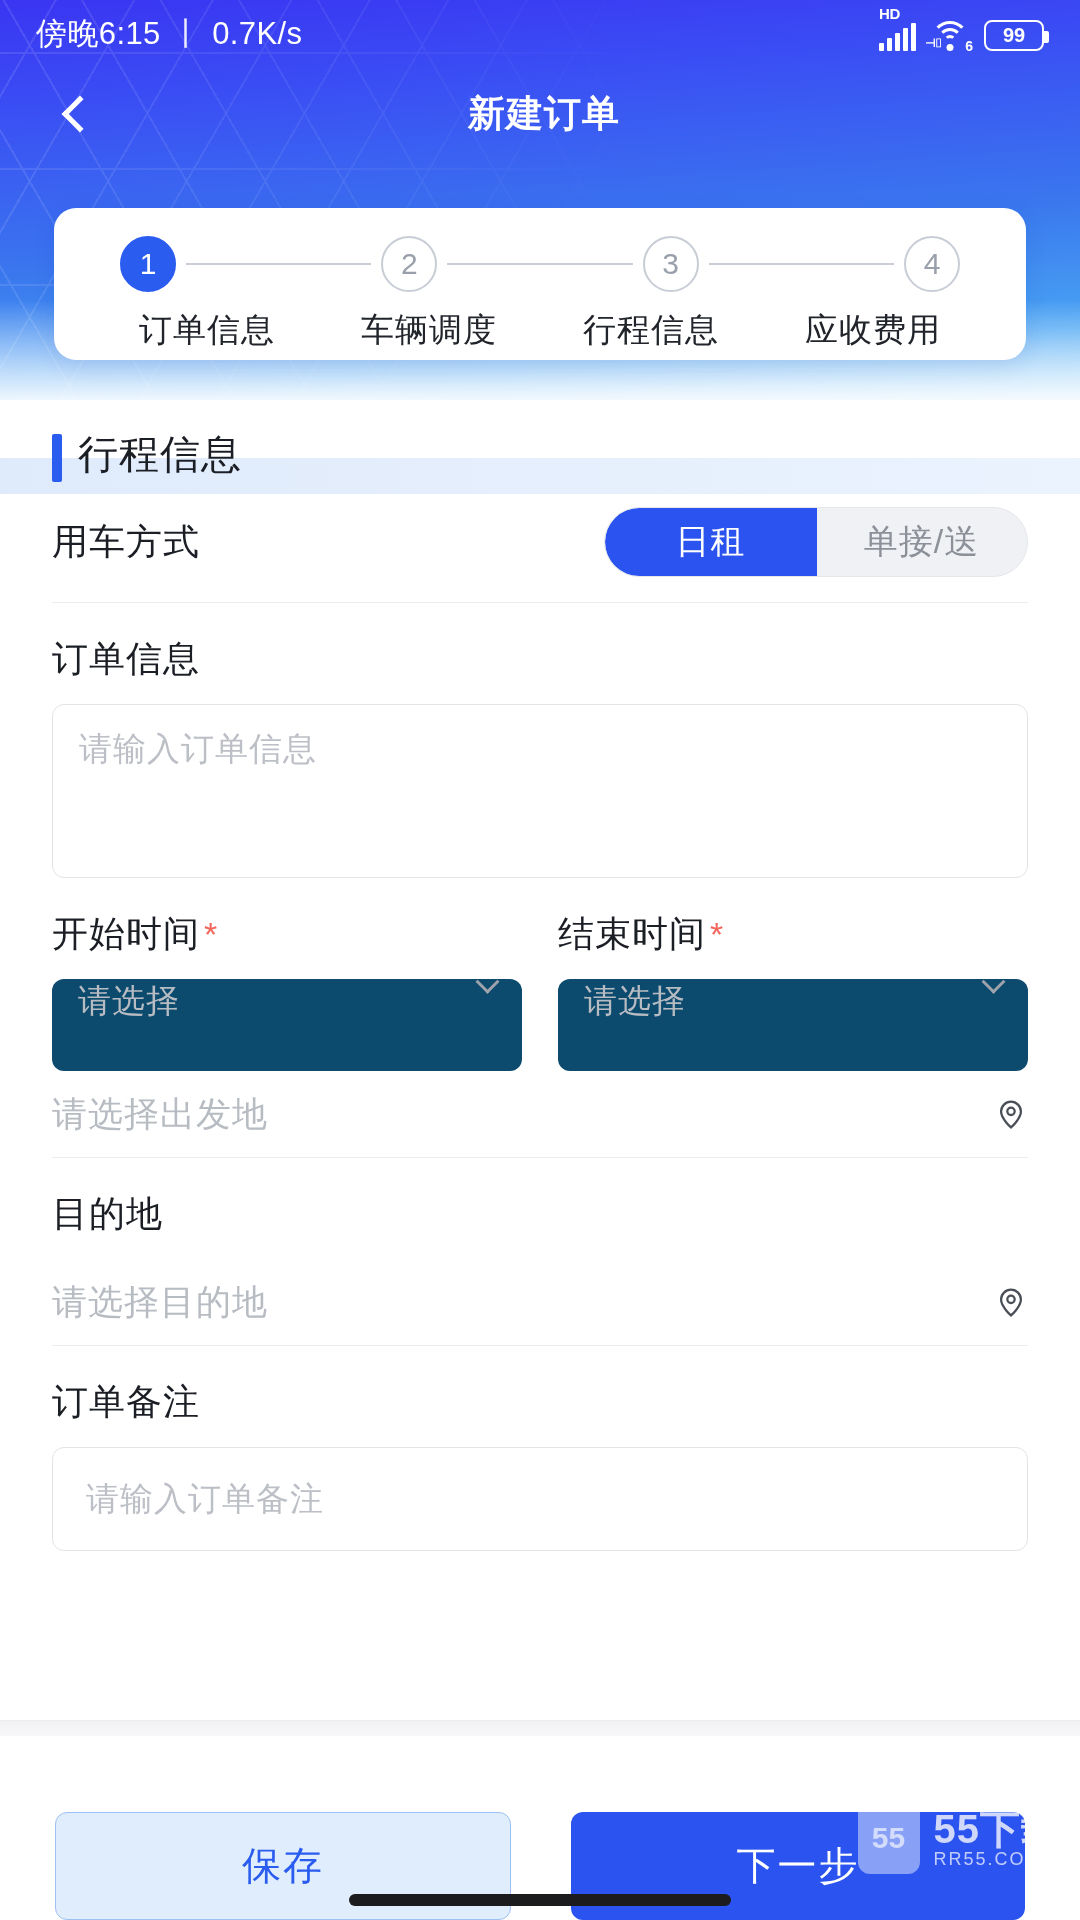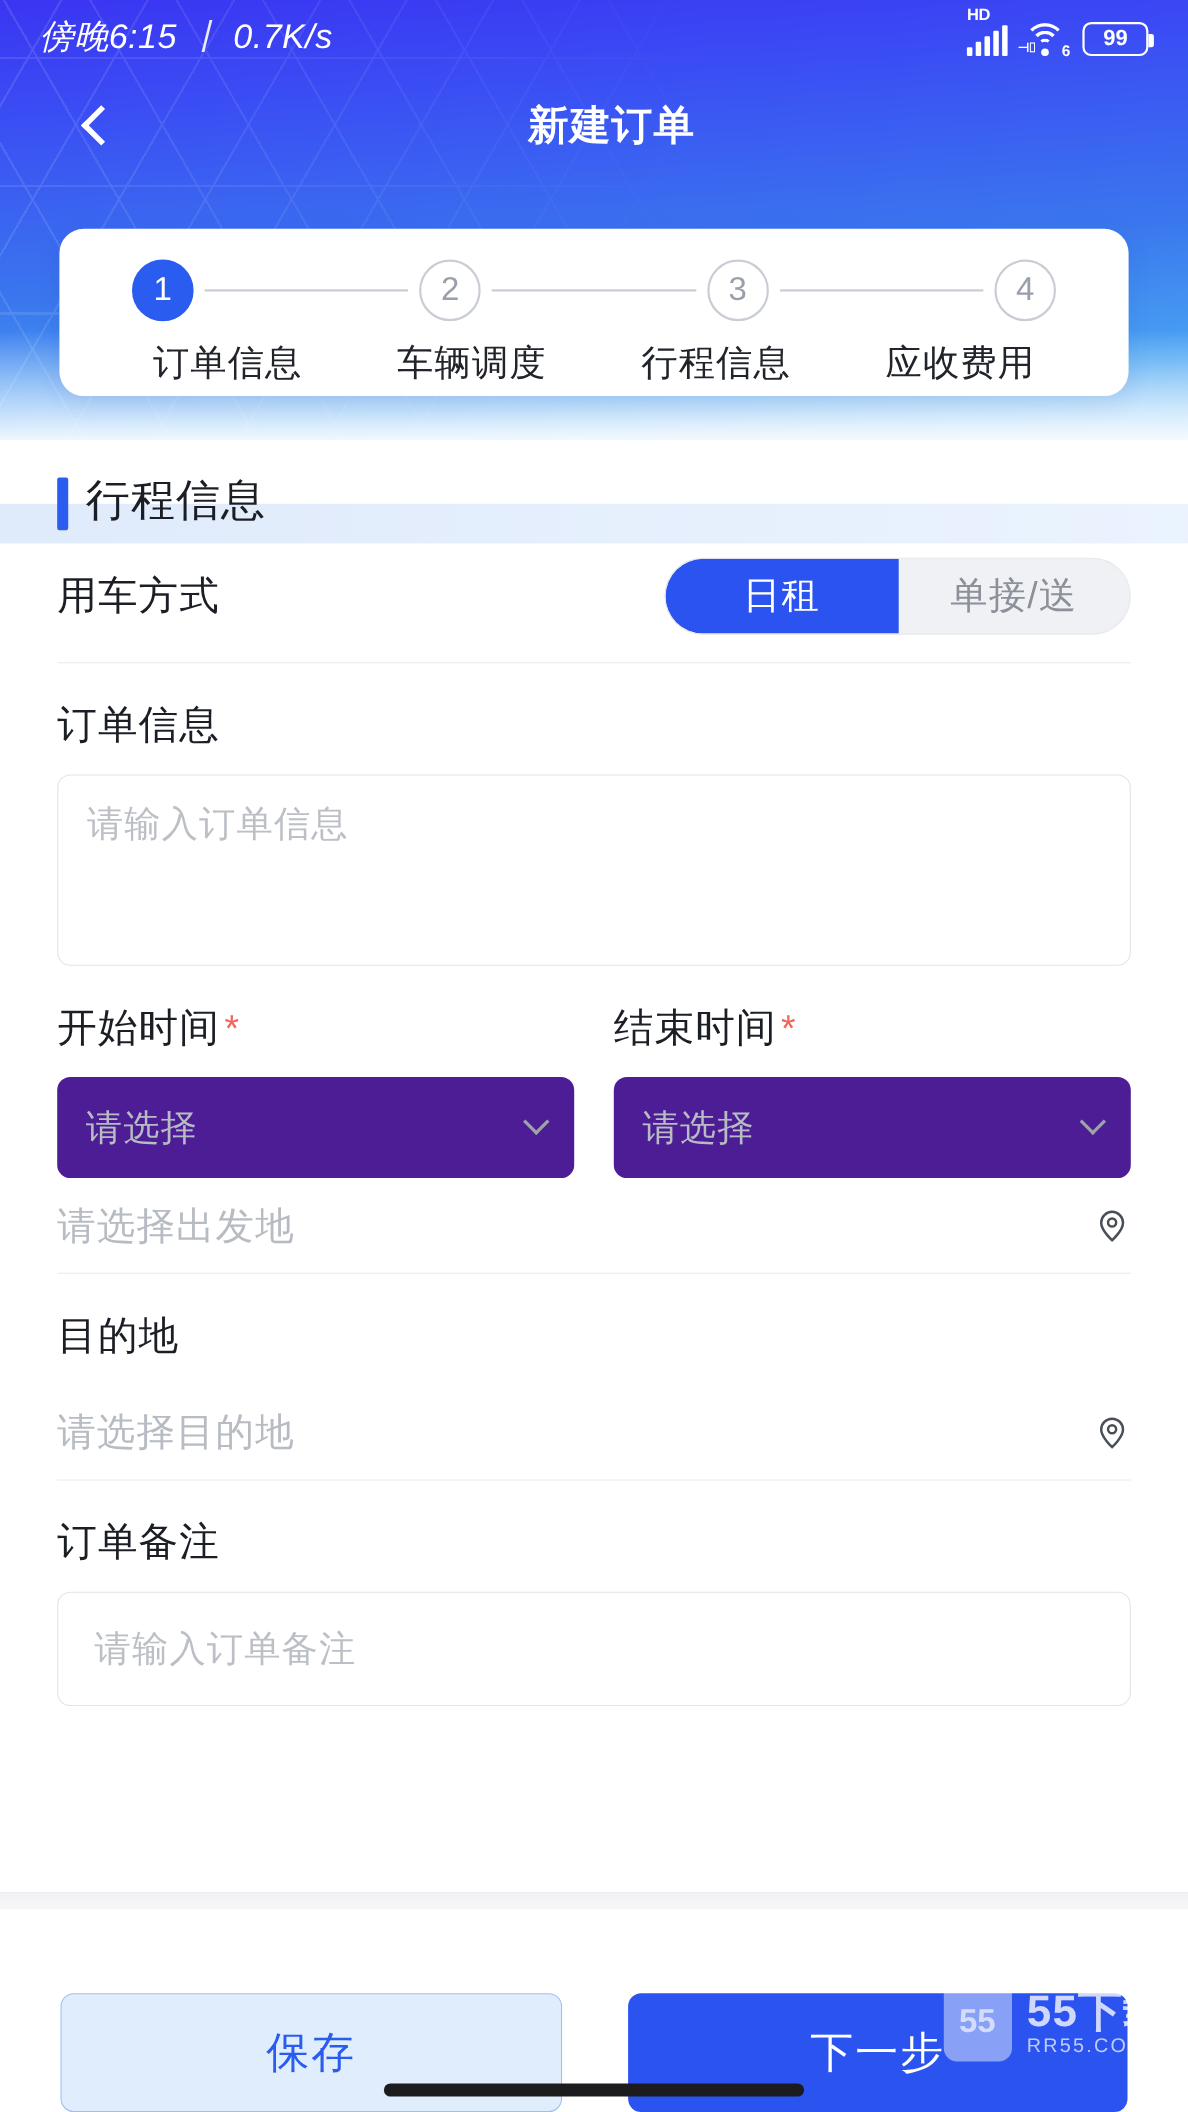--- a/index.html
+++ b/index.html
@@ -30,21 +30,21 @@
     position:absolute; left:0; top:300px; width:1080px; height:110px;
     background:linear-gradient(180deg, rgba(255,255,255,0) 0%, rgba(255,255,255,.55) 55%, #ffffff 100%);
   }
 
   
   .statusbar{
     position:absolute; top:0; left:0; width:1080px; height:68px;
     display:flex; align-items:center; justify-content:space-between;
     padding:0 36px; color:#fff; z-index:5;
   }
-  .sb-left{ display:flex; align-items:center; font-size:31px; letter-spacing:.4px; white-space:nowrap;font-style:italic;}
+  .sb-left{ display:flex; align-items:center; font-size:31px; letter-spacing:.4px; white-space:nowrap;}
   .sb-sep{ margin:0 10px; opacity:.9; font-weight:300; }
   .sb-right{ display:flex; align-items:flex-end; gap:14px; }
   .sig-wrap{ position:relative; display:flex; align-items:flex-end; height:34px;}
   .hd-tag{ position:absolute; top:-12px; left:0; font-size:15px; font-weight:700; letter-spacing:-.3px;}
   .bars{ display:flex; align-items:flex-end; gap:3px; margin-top:2px;}
   .bars i{ display:block; width:5px; background:#fff; border-radius:1px;}
   .bars i:nth-child(1){height:8px}.bars i:nth-child(2){height:13px}
   .bars i:nth-child(3){height:18px}.bars i:nth-child(4){height:23px}
   .bars i:nth-child(5){height:28px}
   .wifi{ position:relative; width:40px; height:32px;}
@@ -57,21 +57,21 @@
   .wifi .dot{ position:absolute; left:50%; bottom:0; transform:translateX(-50%);
      width:7px;height:7px;background:#fff;border-radius:50%;}
   .wifi .six{ position:absolute; right:-3px; bottom:-3px; font-size:14px; font-weight:700;}
   .wifi .ul{ position:absolute; left:-5px; bottom:1px; font-size:12px; font-weight:700; letter-spacing:-1px;}
   .batt{ position:relative; width:60px;height:31px;border:2.5px solid #fff;border-radius:8px;
      display:flex;align-items:center;justify-content:center;font-size:20px;font-weight:700;}
   .batt:after{ content:""; position:absolute; right:-7px; top:9px; width:5px;height:12px;
      background:#fff;border-radius:0 2px 2px 0;}
 
   
-  .navbar{ position:absolute; top:68px; left:16px; width:856px; height:92px; z-index:5;text-decoration:underline;}
+  .navbar{ position:absolute; top:68px; left:4px; width:856px; height:92px; z-index:5;text-decoration:underline;}
   .back-btn{ position:absolute; left:36px; top:50%; transform:translateY(-50%);
      width:72px;height:72px; display:flex;align-items:center;justify-content:center; cursor:pointer;}
   .chev-back{ width:26px;height:26px; border-left:5px solid #fff; border-bottom:5px solid #fff;
      transform:rotate(45deg); margin-left:8px;}
   .nav-title{ position:absolute; left:0; top:0; width:1080px; line-height:92px; text-align:center;
      color:#fff; font-size:37px; font-weight:700; letter-spacing:1px;}
 
   
   .stepcard{
     position:absolute; left:54px; top:208px; width:972px; height:152px;
@@ -112,22 +112,22 @@
 
   .field{ padding:0 52px; }
   .field-label{ font-size:36px; color:#1b1f25; letter-spacing:1px; margin-top:32px; margin-bottom:20px;}
   .req{ color:#f2665c; font-size:34px; margin-left:4px;}
   .textarea-box{ width:100%; height:174px; border:1px solid #e3e4e7; border-radius:12px;
      padding:22px 26px; font-size:33px; color:#bcc0c6; letter-spacing:1px; background:#fff;}
   .textarea-box.small{ height:104px; display:flex; align-items:center;padding-left:33px;}
 
   .two-col{ display:flex; gap:36px; padding:0 52px;}
   .two-col > div{ flex:1;}
-  .picker{ height:92px; background:#4c1d95; border-radius:12px; display:flex;
-     align-items:center; justify-content:space-between; padding:0 26px; cursor:pointer;}
+  .picker{ height:92px; background:#0c4a6e; border-radius:12px; display:flex;
+     align-items:flex-start; justify-content:space-between; padding:0 26px; cursor:pointer;}
   .picker span{ font-size:33px; color:#b7bbc2; letter-spacing:1px;}
   .chev-dn{ width:17px;height:17px; border-right:3px solid #9ea3ab; border-bottom:3px solid #9ea3ab;
      transform:rotate(45deg) translate(-4px,-4px);}
 
   .loc-row{ display:flex; align-items:center; justify-content:space-between;
      padding:0 52px; height:86px; cursor:pointer;}
   .loc-row span{ font-size:35px; color:#b7bbc2; letter-spacing:1px;}
   .pin{ width:34px;height:34px; position:relative;}
   .pin svg{ display:block;}
   .loc-underline{ height:1px; background:#ececef; margin:0 52px;}

